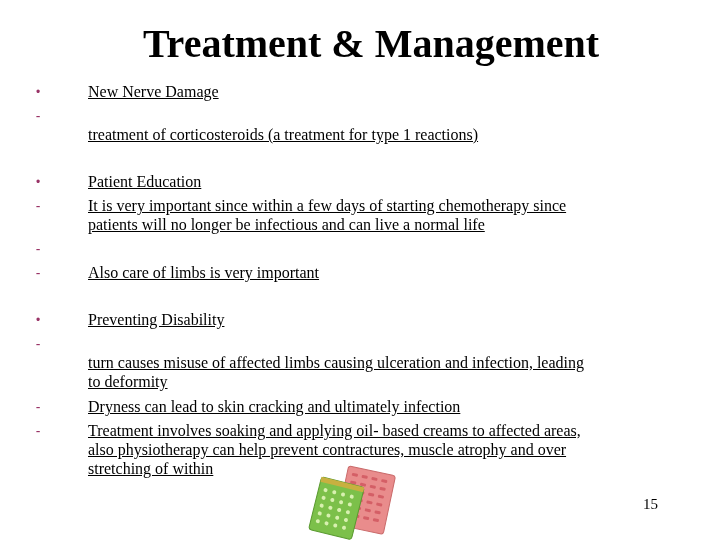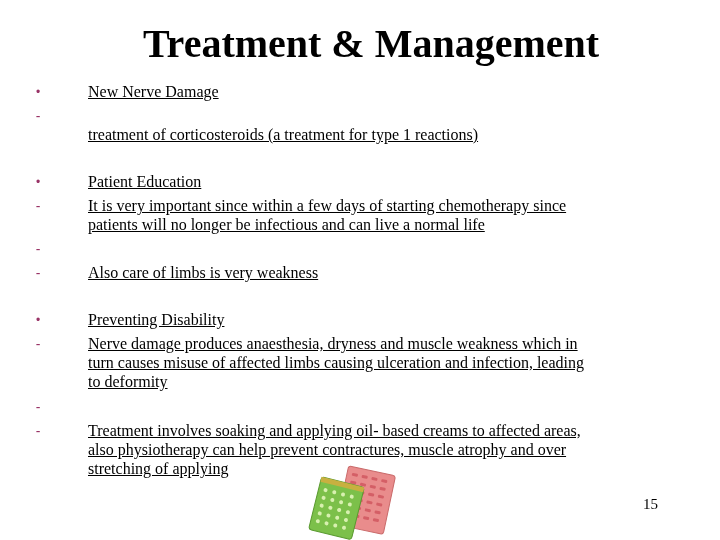--- a/index.html
+++ b/index.html
@@ -104,51 +104,51 @@
         <span class="text">It is very important since within a few days of starting chemotherapy since</span>
       </div>
       <div class="line" style="top:215px;">
         <span class="text">patients will  no longer be infectious and can live a normal life</span>
       </div>
       <div class="line" style="top:239px;">
         <span class="marker">-</span>
       </div>
       <div class="line" style="top:263px;">
         <span class="marker">-</span>
-        <span class="text">Also care of limbs is very weakness</span>
+        <span class="text">Also care of limbs is very important</span>
       </div>
     </div>
 
     <div>
       <div class="line" style="top:310px;">
         <span class="marker dot">•</span>
         <span class="text">Preventing Disability</span>
       </div>
       <div class="line" style="top:334px;">
         <span class="marker">-</span>
-        <span class="text">Nerve damage produces anaesthesia, dryness and muscle weakness which in</span>
       </div>
       <div class="line" style="top:353px;">
         <span class="text">turn causes misuse of affected limbs causing ulceration and infection, leading</span>
       </div>
       <div class="line" style="top:372px;">
         <span class="text">to deformity</span>
       </div>
       <div class="line" style="top:397px;">
         <span class="marker">-</span>
+        <span class="text">Dryness can lead to skin cracking and ultimately infection</span>
       </div>
       <div class="line" style="top:421px;">
         <span class="marker">-</span>
         <span class="text">Treatment involves soaking and applying oil- based creams to affected areas,</span>
       </div>
       <div class="line" style="top:440px;">
         <span class="text">also physiotherapy can help prevent contractures, muscle atrophy and over</span>
       </div>
       <div class="line" style="top:459px;">
-        <span class="text">stretching of applying</span>
+        <span class="text">stretching of within</span>
       </div>
     </div>
   </div>
 
   <div class="pill-pack">
     <svg width="110" height="75" viewBox="0 0 110 75" xmlns="http://www.w3.org/2000/svg">
 
       <g transform="rotate(12 70 35)">
         <rect x="42" y="6" width="48" height="60" rx="3" fill="#e98c8c" stroke="#c96a6a" stroke-width="1"></rect>
         <g fill="#d45f66">

